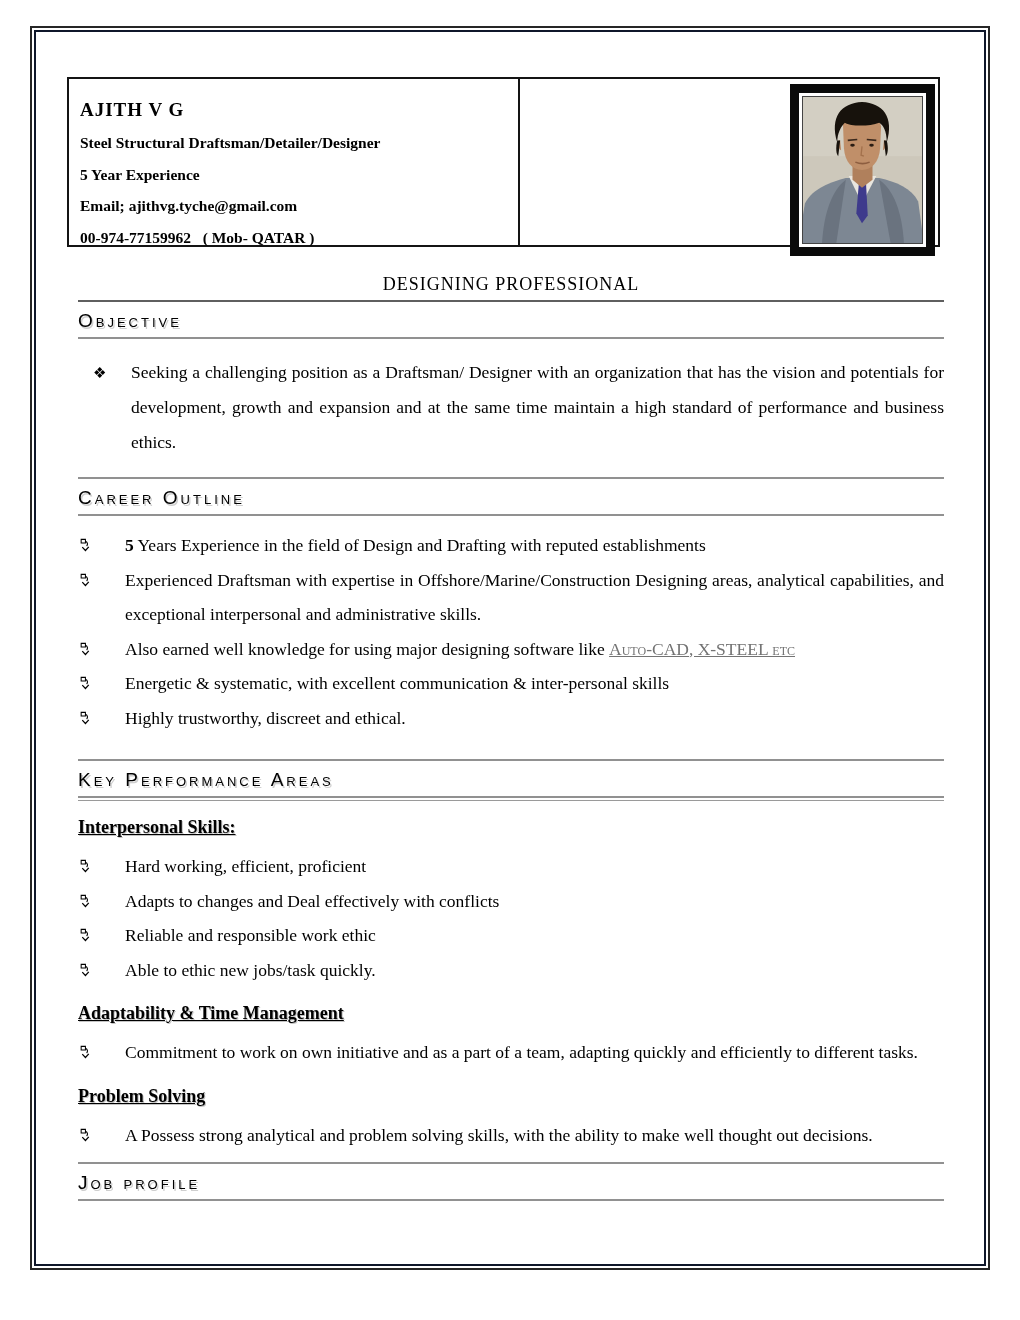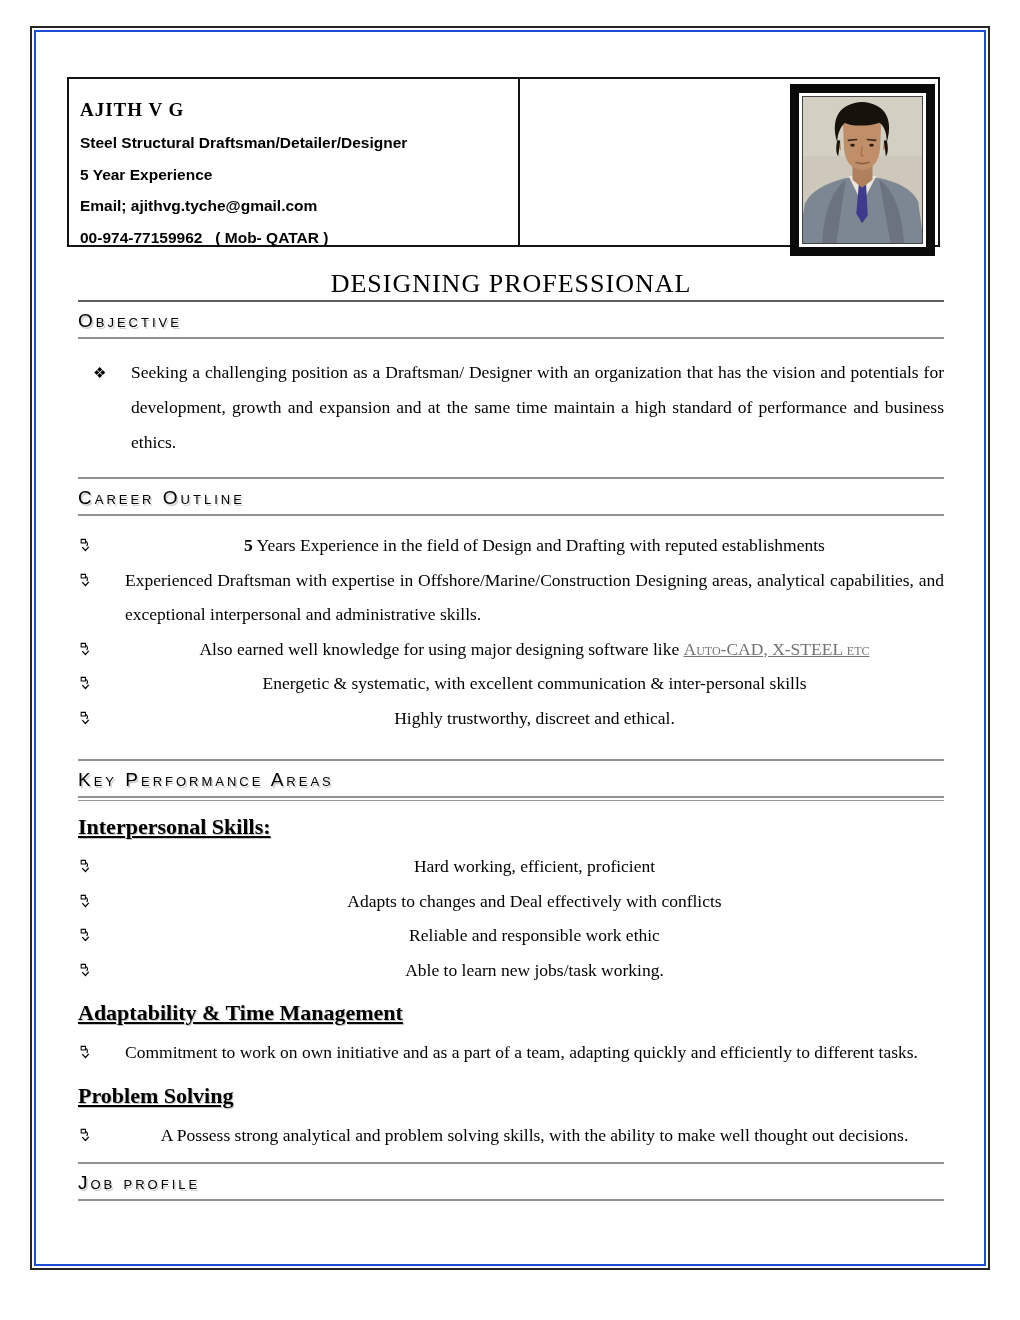--- a/index.html
+++ b/index.html
@@ -6,87 +6,87 @@
   html, body { width: 1020px; height: 1320px; background: #ffffff; overflow: hidden; }
   body { font-family: "Liberation Serif", serif; color: #000; position: relative; }
 
   
   .page-frame {
     position: absolute; left: 30px; top: 26px; width: 960px; height: 1244px;
     border: 2px solid #262626; padding: 2px;
   }
   .page-inner {
     width: 100%; height: 100%;
-    border: 2px solid #1d4ed8;
+    border: 2px solid #0f172a;
     padding: 0 40px 0 42px;
     overflow: hidden;
   }
 
   
   .header-table {
     margin-top: 45px; margin-left: -11px;
     width: 873px; height: 170px;
     border: 2px solid #141414;
     display: flex; position: relative;
   }
   .header-left {
     flex: 0 0 451px; border-right: 2px solid #141414;
     padding: 14px 0 0 11px;
   }
   .candidate-name {
     font-family: "Liberation Serif", serif; font-weight: bold;
     font-size: 19px; letter-spacing: 1px; line-height: 34px;
   }
   .header-line {
-    font-family: Liberation Sans, sans-serif; font-weight: bold;
+    font-family: Liberation Serif, serif; font-weight: bold;
     font-size: 15.5px; line-height: 31.5px; white-space: pre-wrap;
   }
   .header-right { flex: 1; position: relative; }
   .photo-frame {
     position: absolute; top: 5px; right: 3px; width: 145px; height: 172px;
     background: #ffffff; border: 9px solid #0a0a0a; padding: 3px; z-index: 2;
   }
   .photo-inner { width: 100%; height: 100%; border: 1px solid #444; overflow: hidden; background: #cdc8bb; }
   .photo-inner svg { display: block; width: 100%; height: 100%; }
 
   
   .doc-title {
     margin-top: 23px; text-align: center;
-    font-size: 26px; letter-spacing: 1px; font-weight: normal;
+    font-size: 18px; letter-spacing: 1px; font-weight: normal;
     line-height: 28px;
   }
   .title-rule { border-top: 2px solid #5f5f5f; margin-top: 2px; }
 
   
   .rule { border-top: 2px solid #919191; }
   .rule-double { border-top: 2px solid #919191; border-bottom: 1.5px solid #9a9a9a; height: 5px; }
   .sec-heading {
     font-family: "Liberation Sans", sans-serif; font-weight: 400;
     font-size: 19px; font-variant: small-caps; letter-spacing: 3px;
     line-height: 24px; margin: 7px 0 4px 0; color: #000;
     text-shadow: 1.5px 1.5px 0 #cfcfcf;
   }
 
   
-  .para, .li-txt { font-size: 17.5px; text-align: center; }
+  .para, .li-txt { font-size: 17.5px; }
   .justify { text-align: justify; }
 
   .li { display: flex; line-height: 34.5px; }
   .li .marker { flex: 0 0 38px; padding-top: 1px; }
   .li .marker svg { margin-top: 9px; display: block; }
   .li .li-txt { flex: 1; margin-left: 9px; }
 
   .li-objective { line-height: 35px; margin-top: 16px; }
   .li-objective .marker { flex: 0 0 44px; padding-left: 15px; font-size: 15px; }
 
   .career-list { margin-top: 12px; }
   .kpa-list { margin-top: 9px; }
 
   .sub-heading {
-    margin-top: 13px; font-size: 22px; font-weight: bold;
+    margin-top: 13px; font-size: 18px; font-weight: bold;
     text-decoration: underline; line-height: 26px;
     text-shadow: 1px 1px 0 #c4c4c4;
   }
 
   .software-link {
     color: #737373; text-decoration: underline;
     font-variant: small-caps; cursor: pointer;
   }
 
   .mt-objective-rule { margin-top: 17px; }
@@ -252,21 +252,21 @@
         <div class="li-txt">Reliable and responsible work ethic</div>
       </div>
       <div class="li">
         <span class="marker">
           <svg width="13" height="15" viewBox="0 0 14 16">
               <path d="M3.4 1.4 L8 1.4 L8 5.4 L3.4 5.4 Z" fill="none" stroke="#000" stroke-width="1.1"></path>
               <path d="M8 3.4 C10.4 4.4 10.8 6.6 9.4 8.6" fill="none" stroke="#000" stroke-width="1.2"></path>
               <path d="M4.6 9.8 L8 13.4 L11.6 9.4" fill="none" stroke="#000" stroke-width="1.3"></path>
             </svg>
         </span>
-        <div class="li-txt">Able to learn new jobs/task working.</div>
+        <div class="li-txt">Able to ethic new jobs/task quickly.</div>
       </div>
     </div>
 
     <div class="sub-heading">Adaptability &amp; Time Management</div>
     <div class="kpa-list">
       <div class="li">
         <span class="marker">
           <svg width="13" height="15" viewBox="0 0 14 16">
               <path d="M3.4 1.4 L8 1.4 L8 5.4 L3.4 5.4 Z" fill="none" stroke="#000" stroke-width="1.1"></path>
               <path d="M8 3.4 C10.4 4.4 10.8 6.6 9.4 8.6" fill="none" stroke="#000" stroke-width="1.2"></path>

